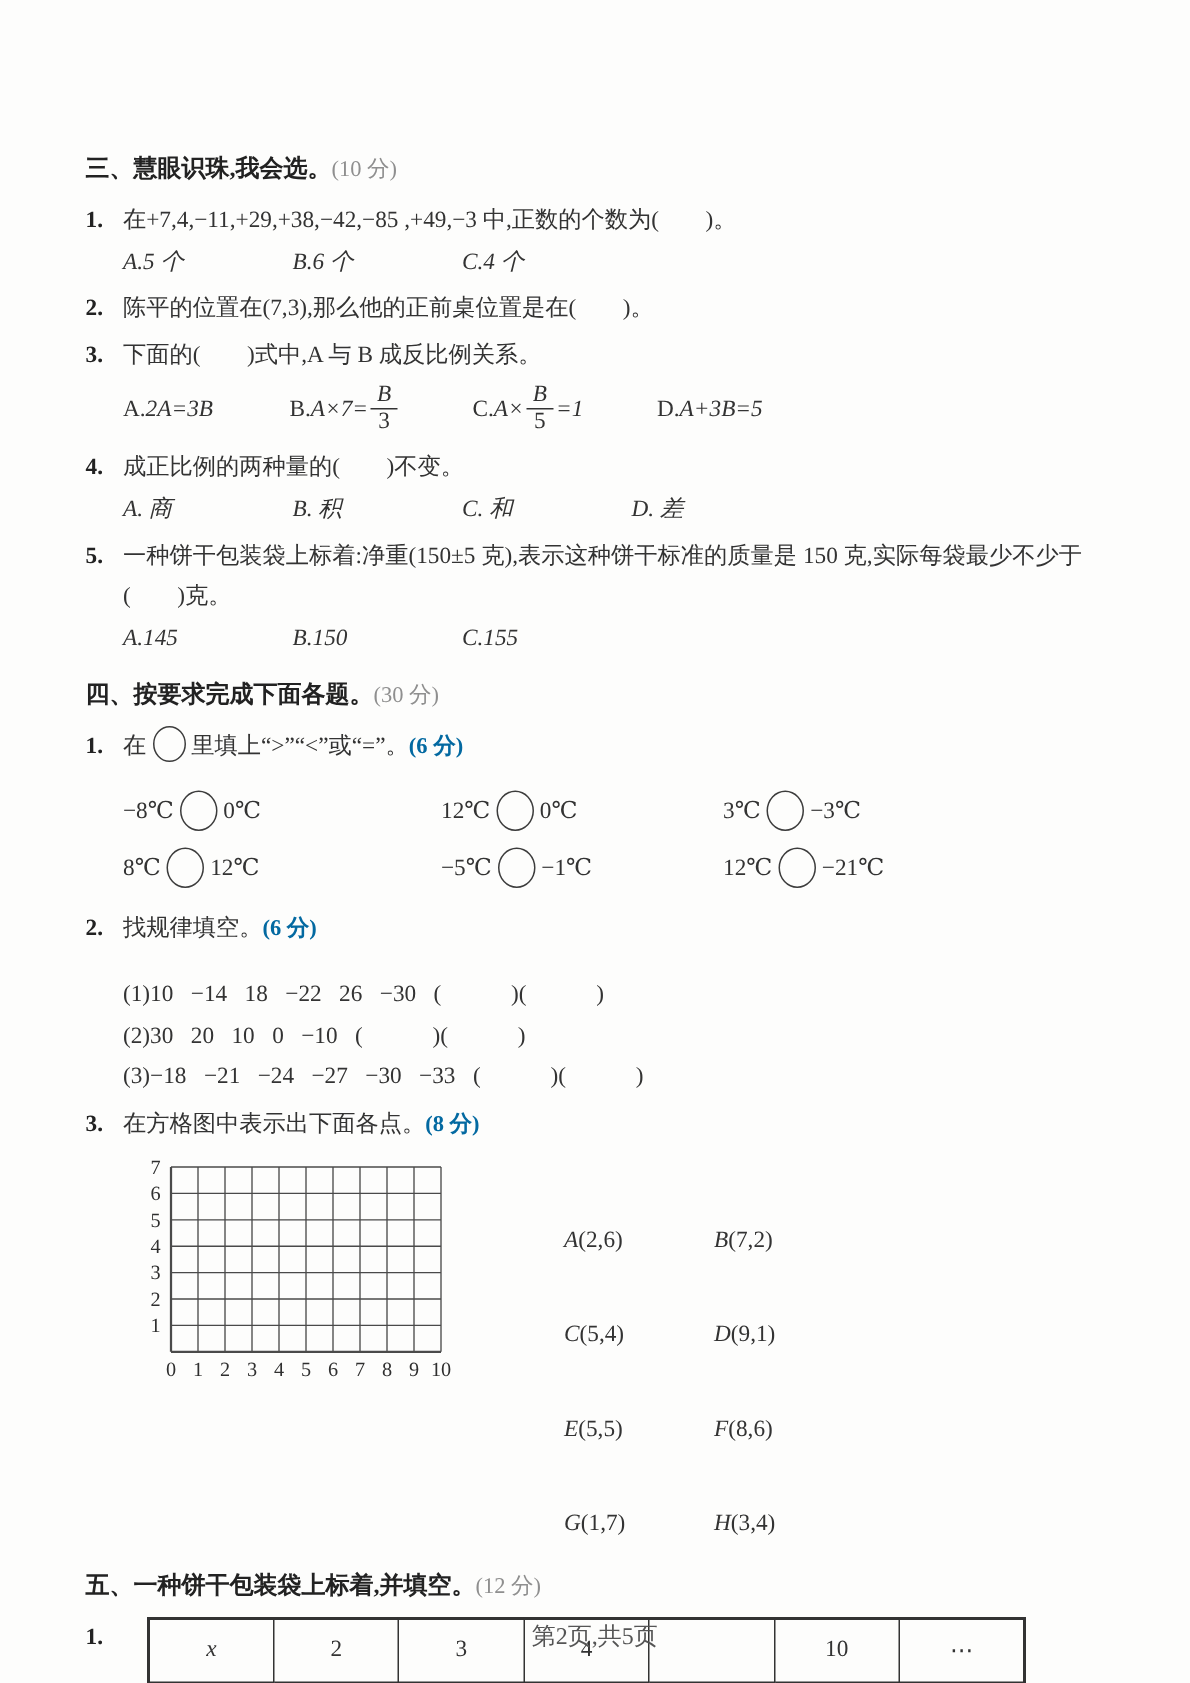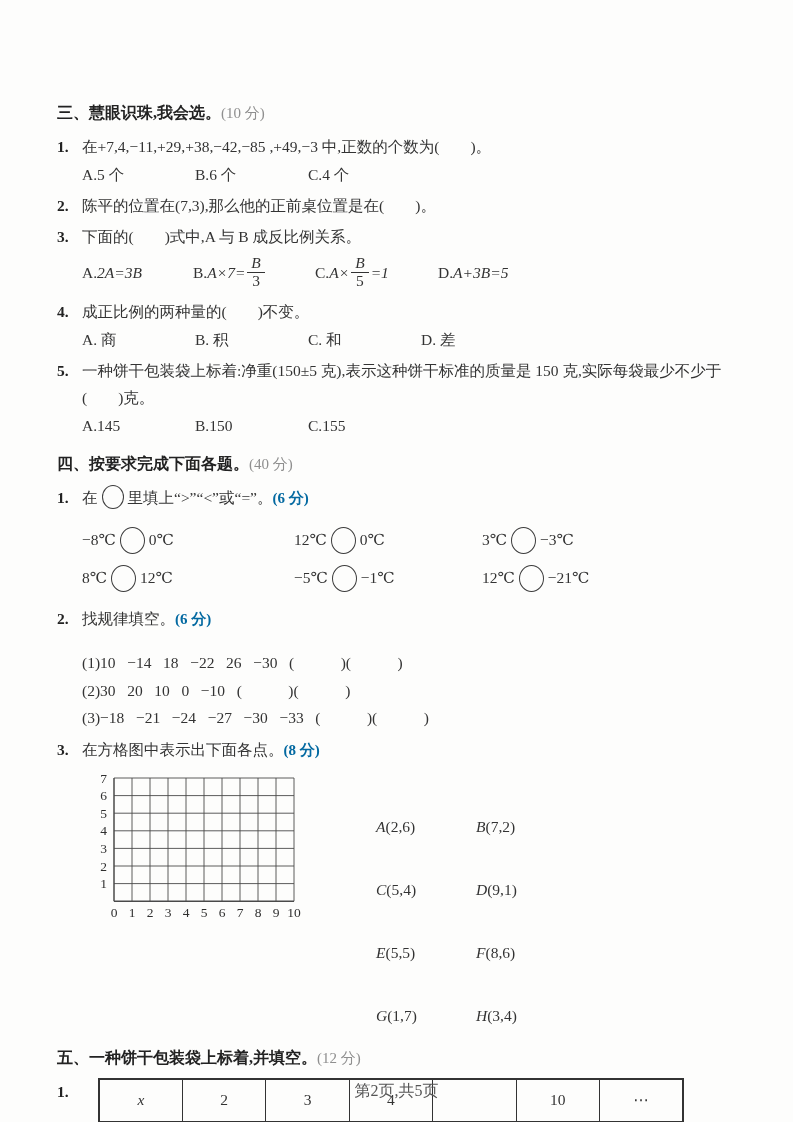--- a/index.html
+++ b/index.html
@@ -20,21 +20,21 @@
   }
   .score-gray { color:#8f8f8f; font-weight:normal; font-size:15px; }
   .score-dark { color:#0369a1; font-weight:bold; font-size:15px; }
 
   .q { display:flex; margin-bottom:4px; }
   .qnum { font-weight:bold; width:25px; flex:none; line-height:27px; color:#222; }
   .qbody { flex:1; min-width:0; }
   .qtext { line-height:27px; }
 
   .opts { display:flex; line-height:27px; margin-top:1px; }
-  .opt3 { width:113px; flex:none; }
+  .opt3 { width:113px; flex:none;font-style:italic; }
   .opt4 { width:115px; flex:none; }
   .opts-math { height:44px; align-items:center; margin-top:0; }
   .om-a { width:111px; } .om-b { width:122px; } .om-c { width:123px; }
   .opt { display:inline-flex; align-items:center; white-space:nowrap; }
   .it { font-style:italic; }
 
   .frac { display:inline-flex; flex-direction:column; text-align:center; margin:0 2px; }
   .fnum { display:block; border-bottom:1px solid #333; padding:0 4px 1px; line-height:16px; }
   .fden { display:block; line-height:16px; }
 
@@ -158,21 +158,21 @@
       <div class="qtext">一种饼干包装袋上标着:净重(150±5 克),表示这种饼干标准的质量是 150 克,实际每袋最少不少于(　　)克。</div>
       <div class="opts">
         <span class="opt3">A.145</span>
         <span class="opt3">B.150</span>
         <span class="opt3">C.155</span>
       </div>
     </div>
   </div>
 
   <div class="sec-title sec-gap">
-    <span>四、按要求完成下面各题。</span><span class="score-gray">(40 分)</span>
+    <span>四、按要求完成下面各题。</span><span class="score-gray">(30 分)</span>
   </div>
 
   <div class="q">
     <span class="qnum">1.</span>
     <div class="qbody">
       <div class="qtext">
         <span>在</span><span class="circ"></span><span>里填上“&gt;”“&lt;”或“=”。</span><span class="score-dark">(6 分)</span>
       </div>
 
       <div class="cmp-rows">

